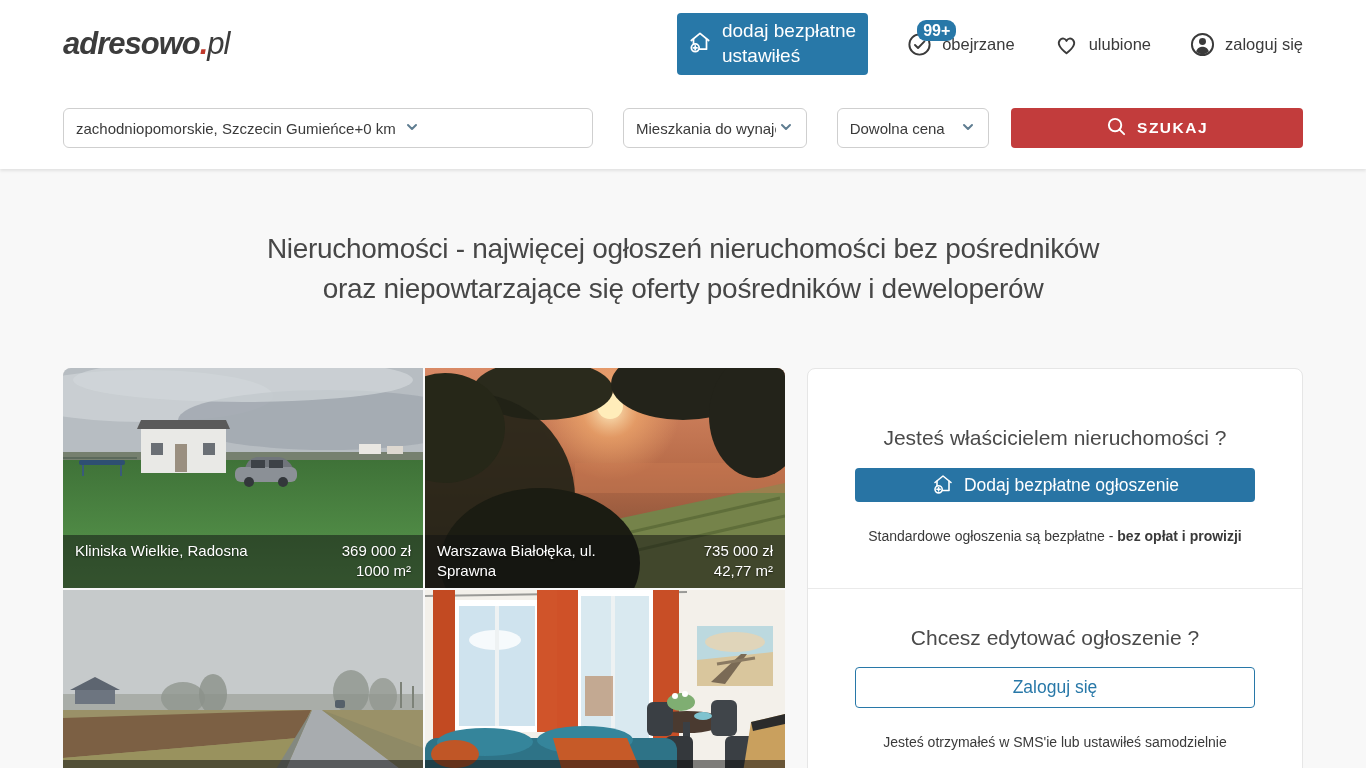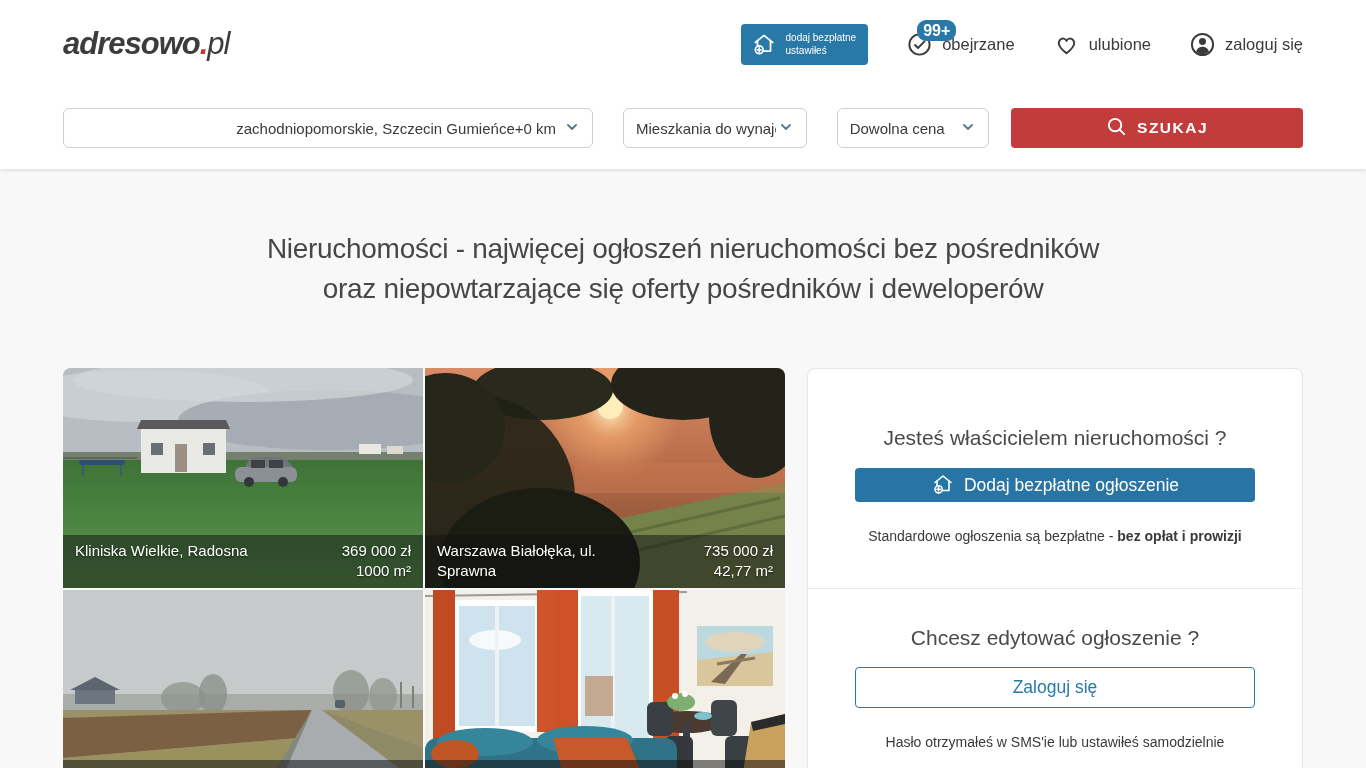--- a/index.html
+++ b/index.html
@@ -6,29 +6,29 @@
   html, body { width: 1366px; height: 768px; overflow: hidden; }
   body { font-family: "Liberation Sans", sans-serif; background: #f8f8f8; color: #3a3a3a; }
 
   
   .header { background: #fff; box-shadow: 0 2px 3px rgba(0,0,0,0.09); position: relative; z-index: 5; }
   .header-top { height: 88px; display: flex; align-items: center; justify-content: space-between; padding: 0 63px; }
   .logo { font-size: 31px; font-weight: bold; font-style: italic; color: #3c3c3c; letter-spacing: -1px; cursor: pointer; }
   .logo .dot { color: #c0392b; }
   .logo .tld { font-weight: normal; }
   .header-actions { display: flex; align-items: center; gap: 38px; }
-  .add-btn { background: #2878a8; color: #fff; border: none; border-radius: 4px; padding: 6px 12px 6px 10px; display: flex; align-items: center; gap: 9px; font-size: 10px; line-height: 1.3; cursor: pointer; text-align: left; font-family: inherit; }
+  .add-btn { background: #2878a8; color: #fff; border: none; border-radius: 4px; padding: 6px 12px 6px 10px; display: flex; align-items: center; gap: 9px; font-size: 19px; line-height: 1.3; cursor: pointer; text-align: left; font-family: inherit; }
   .action { display: flex; align-items: center; gap: 9px; font-size: 16.5px; color: #3a3a3a; cursor: pointer; position: relative; }
   .action svg { display: block; }
   .badge { position: absolute; top: -11px; left: 11px; background: #2878a8; color: #fff; font-size: 16px; font-weight: bold; padding: 2px 6px; border-radius: 9px; line-height: 1.1; }
 
   
   .search-row { display: flex; padding: 20px 63px 21px; align-items: center; }
   .control { border: 1px solid #cfcfcf; border-radius: 6px; height: 40px; background: #fff; display: flex; align-items: center; padding: 0 12px; font-size: 15px; color: #3a3a3a; cursor: pointer; }
-  .loc-box { width: 544px; justify-content: flex-end; margin-right: 30px; }
+  .loc-box { width: 544px; justify-content: flex-start; margin-right: 30px; }
   .loc-radius { display: flex; align-items: center; gap: 8px; white-space: nowrap; }
   .cat-box { width: 188px; margin-right: 30px; justify-content: space-between; }
   .cat-box .val { overflow: hidden; white-space: nowrap; width: 140px; }
   .price-box { width: 156px; margin-right: 22px; justify-content: space-between; }
   .search-btn { width: 300px; height: 40px; background: #c23c3c; border: none; border-radius: 4px; color: #fff; font-weight: bold; font-size: 15.5px; letter-spacing: 1.5px; display: flex; align-items: center; justify-content: center; gap: 10px; cursor: pointer; font-family: inherit; }
 
   
   .hero-title { text-align: center; font-size: 28px; font-weight: 400; color: #474747; line-height: 40px; margin: 60px auto 59px; letter-spacing: -0.3px; }
 
   
@@ -320,15 +320,15 @@
       <span>Dodaj bezpłatne ogłoszenie</span>
     </button>
     <div class="sb-note">
       <span>Standardowe ogłoszenia są bezpłatne - </span><b>bez opłat i prowizji</b>
     </div>
     <hr class="sb-divider">
     <div class="sb-title sb-title-2">Chcesz edytować ogłoszenie ?</div>
     <button class="sb-btn-outline">
       <span>Zaloguj się</span>
     </button>
-    <div class="sb-note">Hasło otrzymałeś w SMS'ie lub ustawiłeś samodzielnie</div>
+    <div class="sb-note">Jesteś otrzymałeś w SMS'ie lub ustawiłeś samodzielnie</div>
   </div>
 </div>
 
 </body></html>

